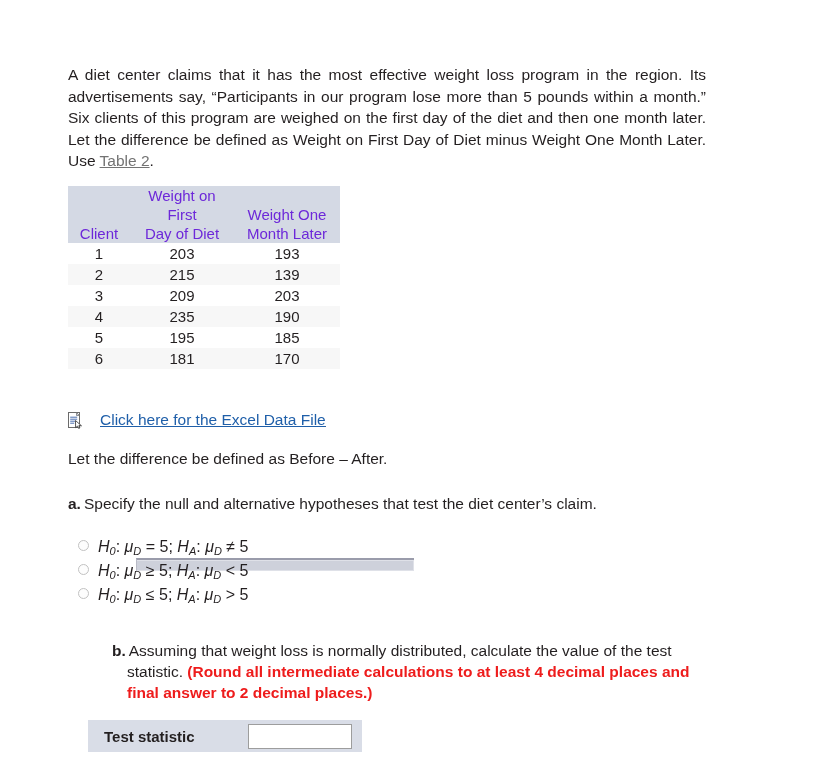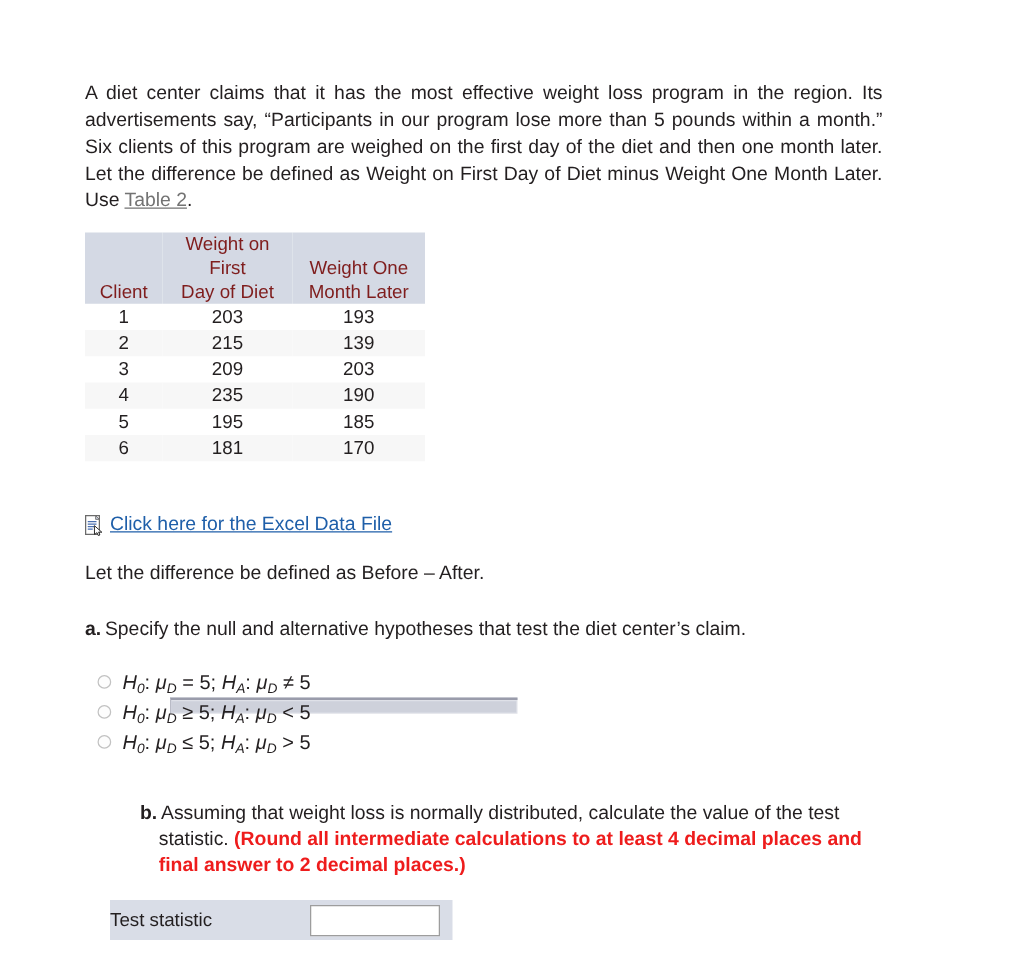--- a/index.html
+++ b/index.html
@@ -43,21 +43,21 @@
     font-size: 15px;
     table-layout: fixed;
   }
   table.data thead td {
     background: #d4d9e4;
     text-align: center;
     vertical-align: bottom;
     padding: 0;
     line-height: 19px;
     font-size: 15px;
-    color: #7f1d1d;
+    color: #6d28d9;
   }
   table.data tbody td {
     text-align: center;
     padding: 1px 0 1px;
     line-height: 19px;
     font-size: 15px;
   }
   table.data tbody tr.alt td { background: #f7f7f7; }
   col.c1 { width: 62px; }
   col.c2 { width: 104px; }
@@ -81,21 +81,22 @@
     width: 276px; height: 9px;
     background: #ced1db;
   }
 
   
   .excel-row {
     position: absolute;
     left: 68px; top: 411px;
     display: flex;
     align-items: center;
-    gap: 5px;
+    gap: 17px;
+    text-decoration: underline;
   }
   .excel-icon {
     width: 15px; height: 17px;
     position: relative;
     display: inline-block;
     flex: 0 0 auto;
   }
   .excel-link {
     font-size: 15.5px;
     color: #1f5fa9;
@@ -174,23 +175,24 @@
   .answer-row {
     position: absolute;
     left: 88px; top: 720px;
     width: 274px; height: 32px;
     background: #d9dde7;
     display: flex;
     align-items: center;
   }
   .answer-label {
     font-size: 15px;
-    padding-left: 0;
+    padding-left: 16px;
     width: 160px;
     flex: 0 0 auto;
+    font-weight: bold;
   }
   .answer-input {
     width: 104px;
     height: 25px;
     background: #ffffff;
     border: 1px solid #9d9d9d;
     font-family: "Liberation Sans", sans-serif;
     font-size: 14px;
     padding: 0 4px;
     outline: none;

